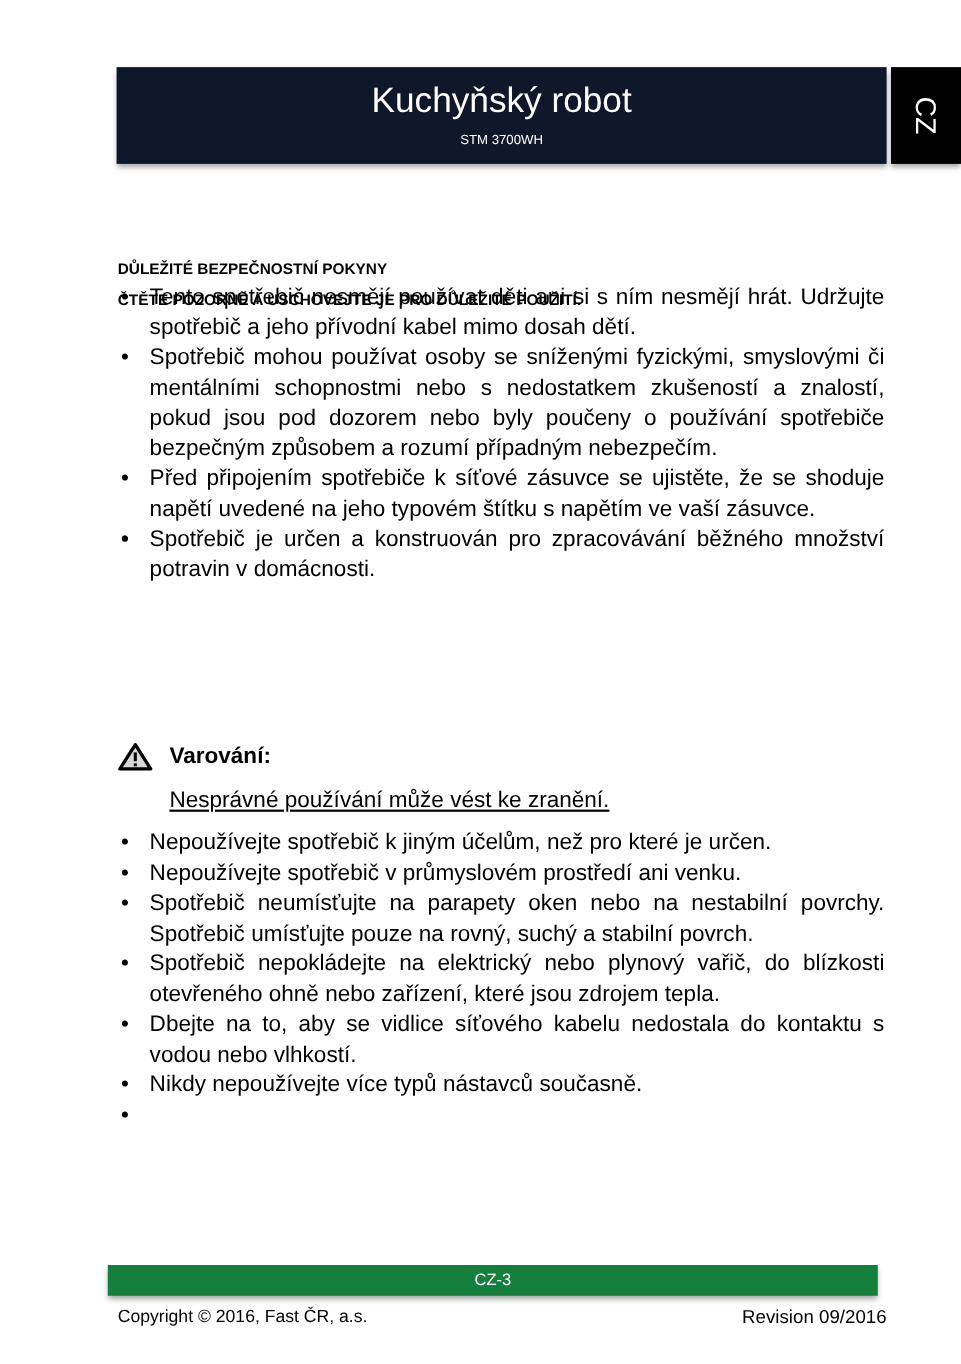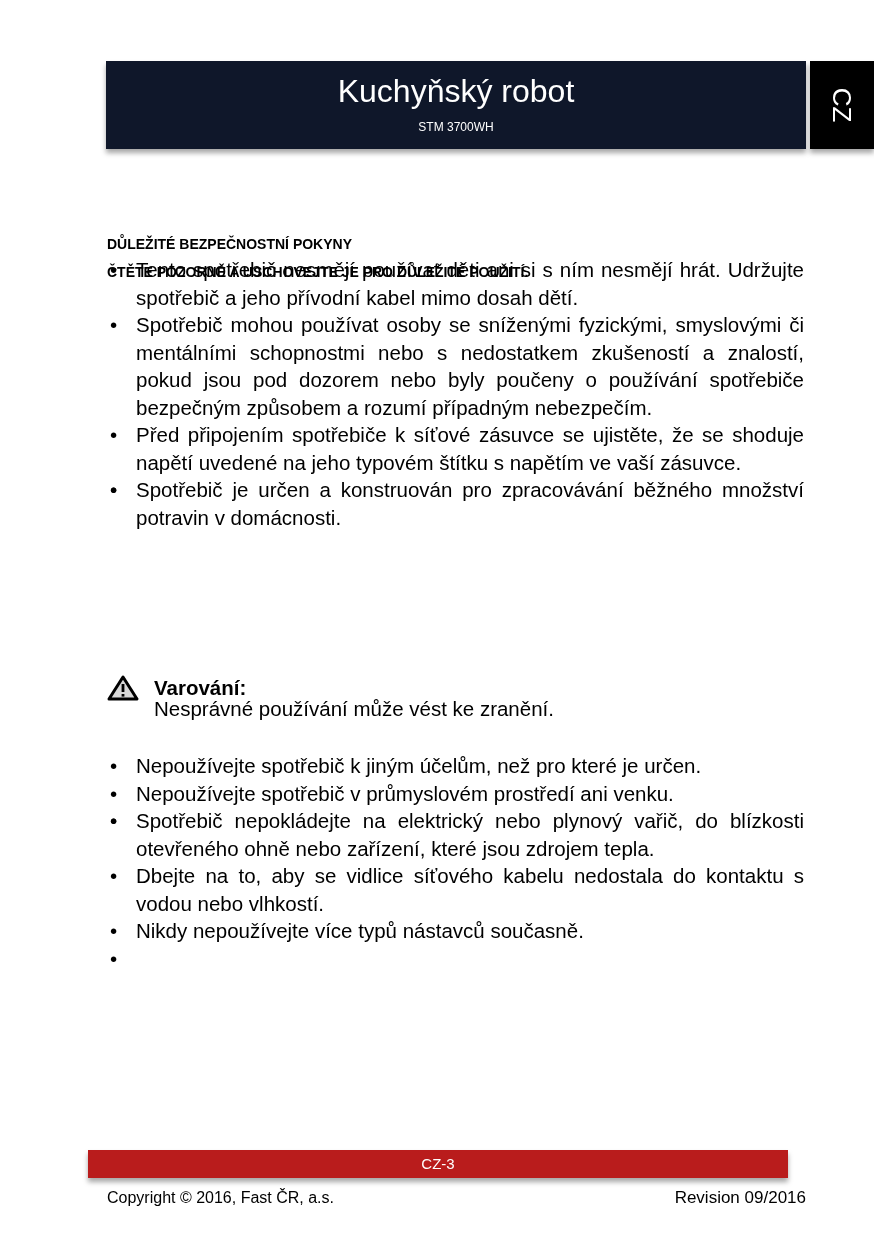--- a/index.html
+++ b/index.html
@@ -26,24 +26,24 @@
                  list-style: none; font-size: 20.5px; line-height: 27.5px; }
   .bullet-list li { position: relative; padding-left: 29px; text-align: justify; }
   .bullet-list li .dot { position: absolute; left: 3px; top: 0; }
   .list-1 { top: 256px; }
   .list-2 { top: 752px; }
 
   .warning { position: absolute; left: 107px; top: 674px; width: 600px;
              font-size: 20.5px; line-height: 27.5px; }
   .warning-icon { position: absolute; left: 0; top: 1px; width: 32px; height: 26px; }
   .warning-title { position: absolute; left: 47px; top: 0; font-weight: bold; }
-  .warning-text { position: absolute; left: 47px; top: 21px; white-space: nowrap; }
+  .warning-text { position: absolute; left: 47px; top: 40px; white-space: nowrap; text-decoration: underline; }
 
-  .footer-bar { position: absolute; left: 88px; top: 1150px; width: 700px; height: 28px;
-                background: #b91c1c; box-shadow: 0 4px 5px rgba(0,0,0,0.35); }
+  .footer-bar { position: absolute; left: 98px; top: 1150px; width: 700px; height: 28px;
+                background: #15803d; box-shadow: 0 4px 5px rgba(0,0,0,0.35); }
   .footer-page { position: absolute; left: 0; right: 0; top: 4px; text-align: center;
                  color: #fff; font-size: 15px; line-height: 20px; }
 
   .copyright { position: absolute; left: 107px; top: 1191px; font-size: 16px; line-height: 14px; }
   .revision { position: absolute; right: 68px; top: 1191px; font-size: 17px; line-height: 14px; }
 </style>
 </head>
 <body>
 
 <div class="header-bar">
@@ -73,21 +73,21 @@
     <rect x="14.6" y="9" width="2.8" height="8" fill="#000"></rect>
     <rect x="14.6" y="19" width="2.8" height="2.6" fill="#000"></rect>
   </svg>
   <div class="warning-title">Varování:</div>
   <div class="warning-text">Nesprávné používání může vést ke zranění.</div>
 </div>
 
 <ul class="bullet-list list-2">
   <li><span class="dot">•</span><span>Nepoužívejte spotřebič k jiným účelům, než pro které je určen.</span></li>
   <li><span class="dot">•</span><span>Nepoužívejte spotřebič v průmyslovém prostředí ani venku.</span></li>
-  <li><span class="dot">•</span></li>
+  <li><span class="dot">•</span><span>Spotřebič neumísťujte na parapety oken nebo na nestabilní povrchy. Spotřebič umísťujte pouze na rovný, suchý a stabilní povrch.</span></li>
   <li><span class="dot">•</span><span>Spotřebič nepokládejte na elektrický nebo plynový vařič, do blízkosti otevřeného ohně nebo zařízení, které jsou zdrojem tepla.</span></li>
   <li><span class="dot">•</span><span>Dbejte na to, aby se vidlice síťového kabelu nedostala do kontaktu s vodou nebo vlhkostí.</span></li>
   <li><span class="dot">•</span><span>Nikdy nepoužívejte více typů nástavců současně.</span></li>
   <li><span class="dot">•</span></li>
 </ul>
 
 <div class="footer-bar">
   <div class="footer-page">CZ-3</div>
 </div>
 <div class="copyright">Copyright © 2016, Fast ČR, a.s.</div>

